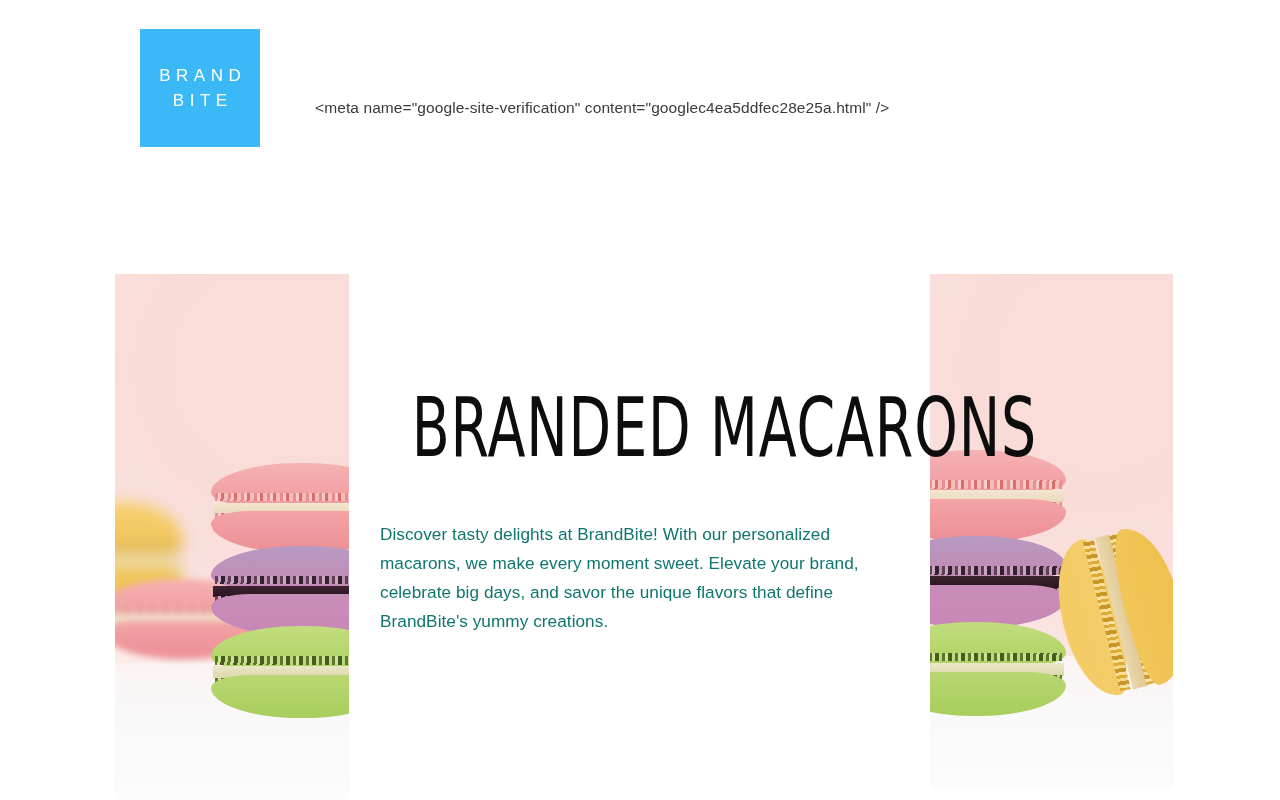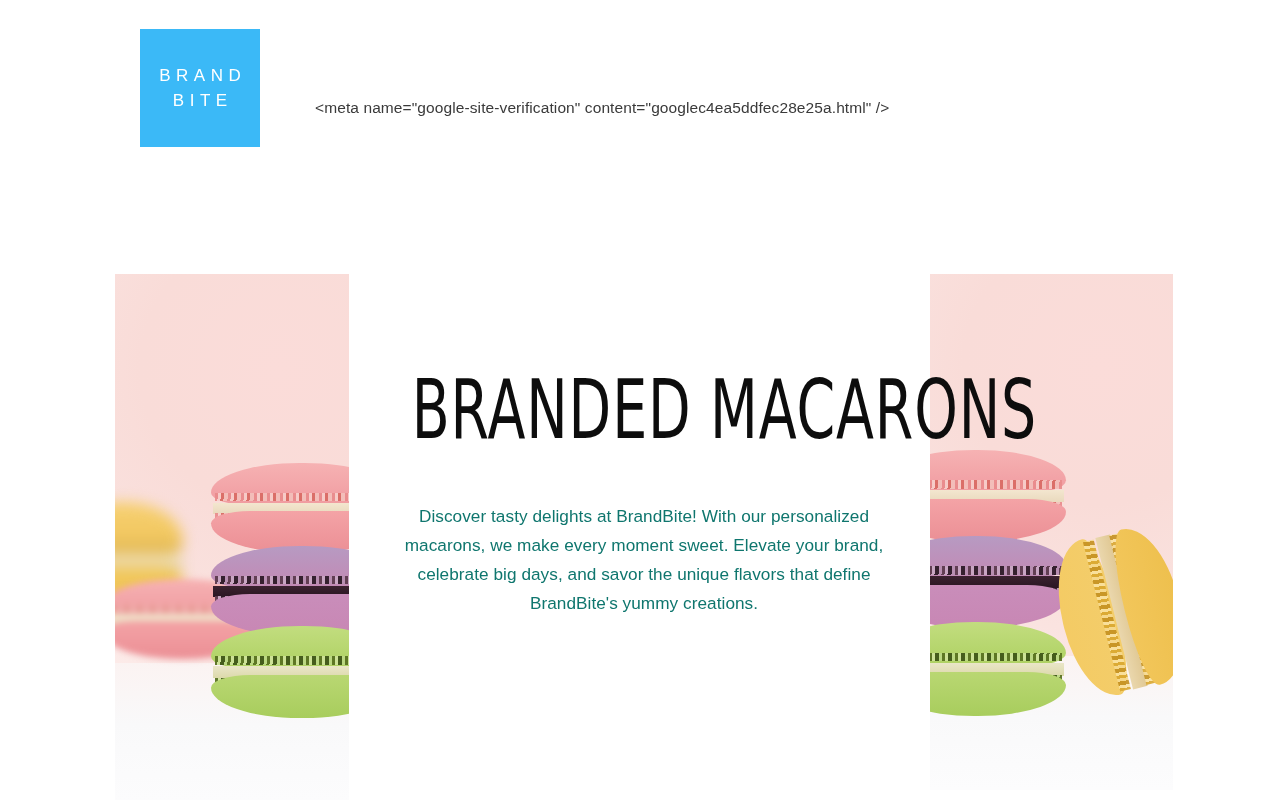--- a/index.html
+++ b/index.html
@@ -150,22 +150,21 @@
   .img-right .lean-yellow .crumb1,
   .img-right .lean-yellow .crumb2 {
     top:2%; height:96%; width:9%; left:auto;
     background:repeating-linear-gradient(5deg,#d9a72f 0 3px,#fae2a0 3px 6px,#c4901f 6px 10px,#f6d98e 10px 13px);
   }
   .img-right .lean-yellow .crumb1 { left:33%; }
   .img-right .lean-yellow .crumb2 { left:56%; }
 
   
   .center-col {
-    position:absolute; left:380px; top:272px; width:528px;
-    text-align:center;
+    position:absolute; left:380px; top:290px; width:528px;
   }
   .headline {
     margin-top:96px;
     font-family:"DejaVu Sans Condensed","Liberation Sans Narrow","Liberation Sans", sans-serif;
     font-size:70px;
     font-weight:400;
     font-stretch:condensed;
     letter-spacing:1px;
     color:#0d0d0d;
     line-height:1.0;

